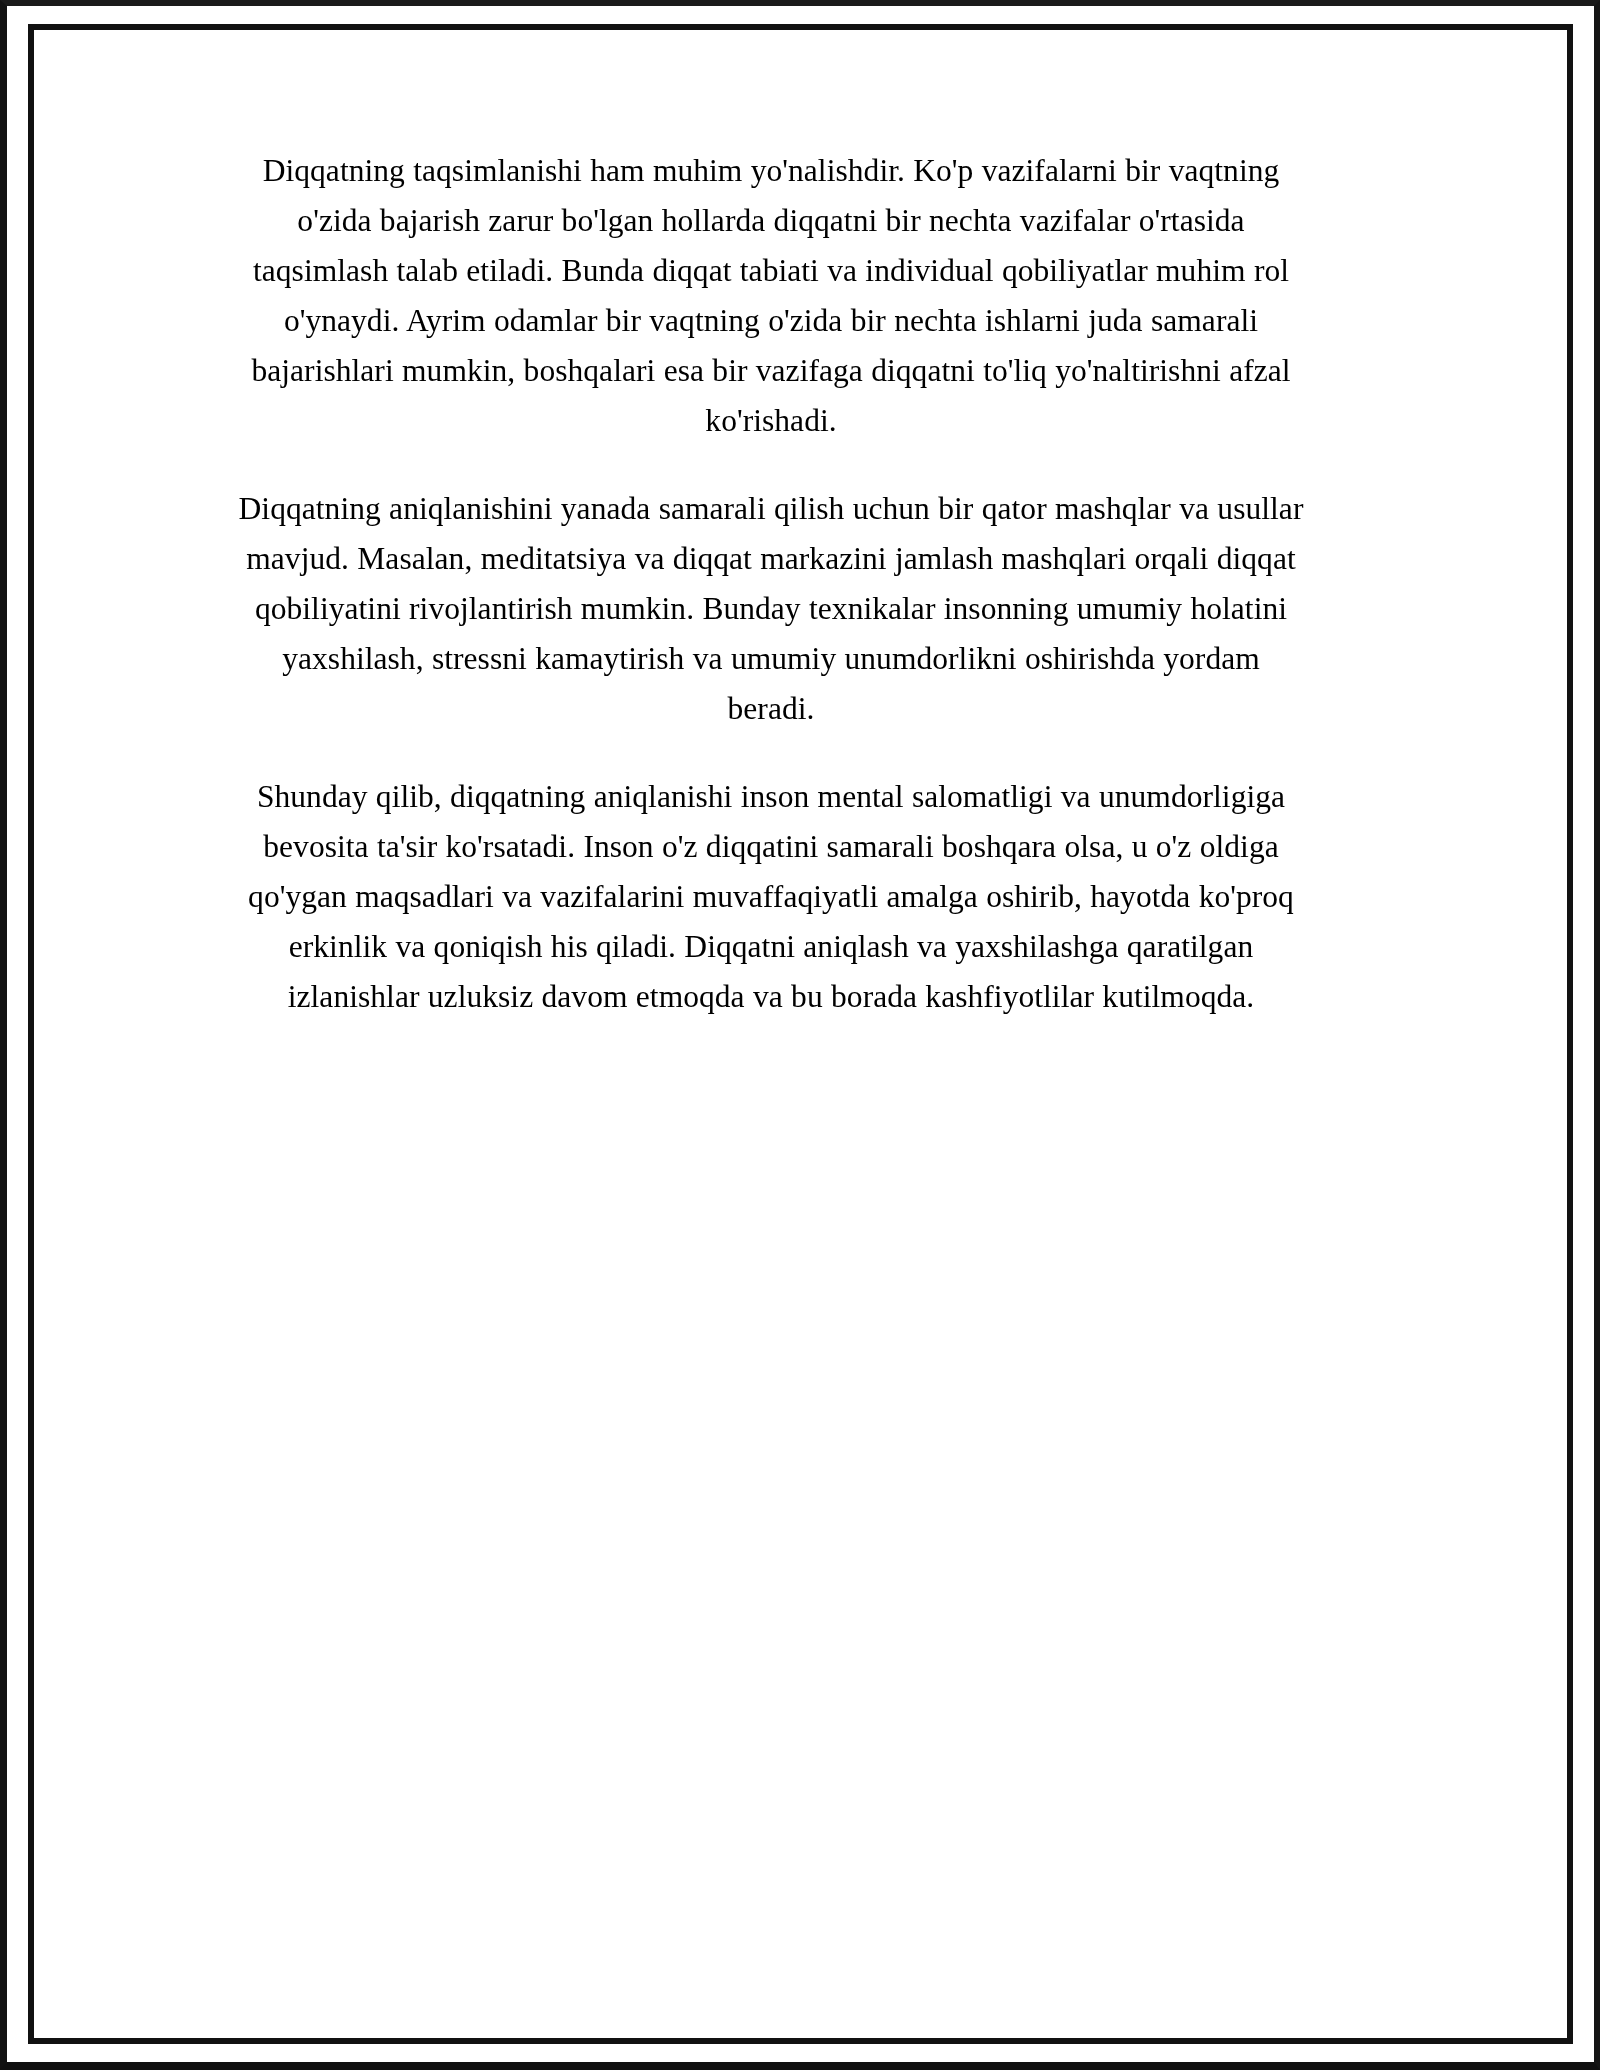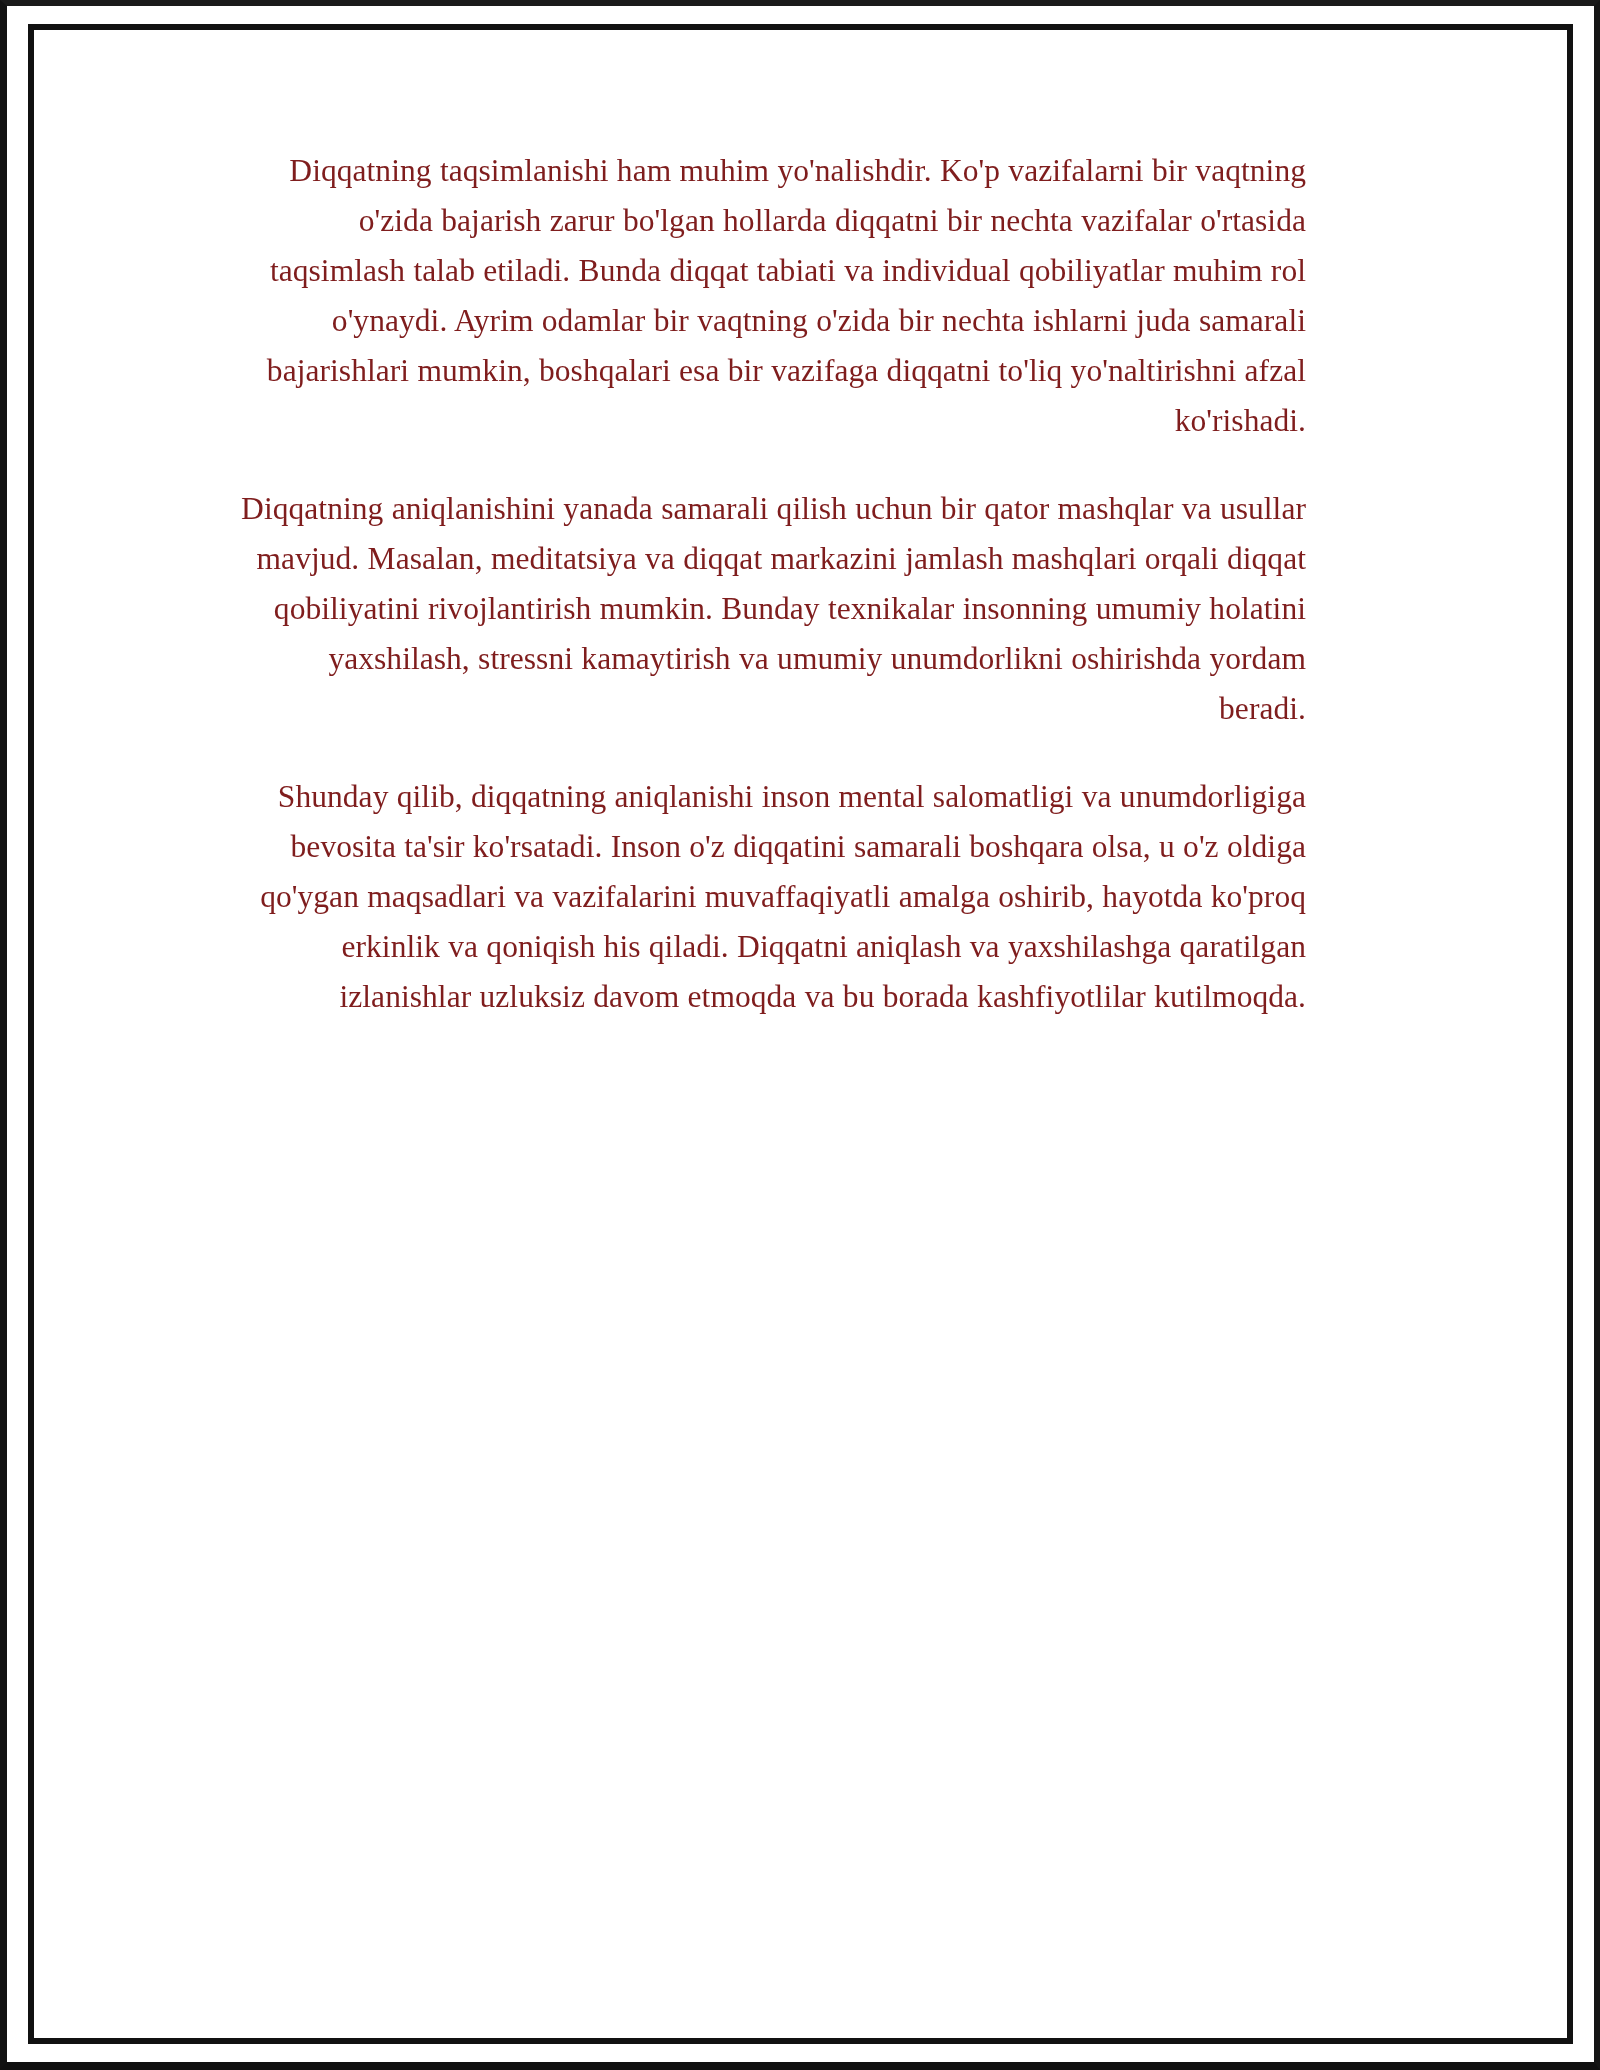--- a/index.html
+++ b/index.html
@@ -72,22 +72,22 @@
     position: absolute;
     left: 202px;
     top: 116px;
     width: 1070px;
   }
 
   .doc-paragraph {
     margin: 0 0 38px 0;
     font-size: 31.5px;
     line-height: 50px;
-    color: #7f1d1d;
-    text-align: right;
+    color: #000000;
+    text-align: center;
     letter-spacing: 0.05px;
     word-spacing: 0.4px;
     font-weight: 400;
   }
 
   .doc-paragraph:last-child {
     margin-bottom: 16px;
   }
 
   

